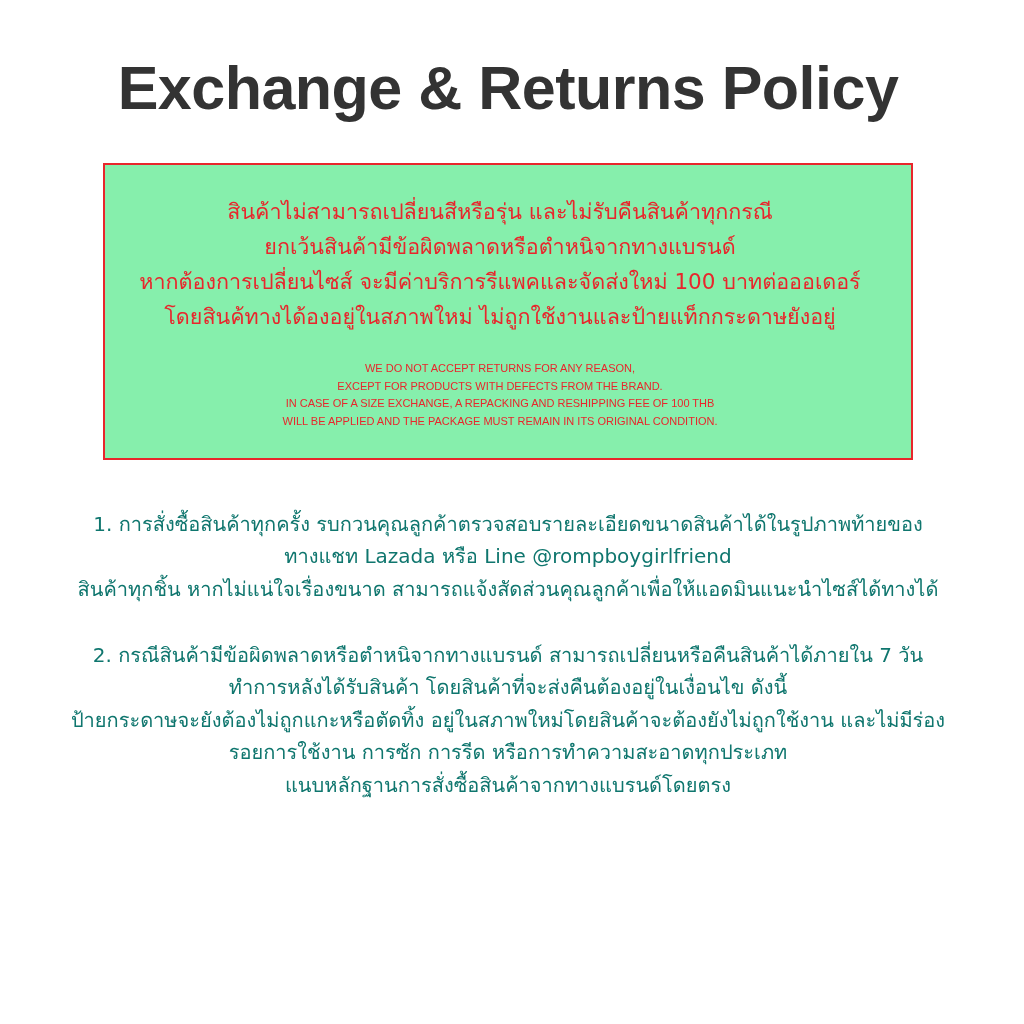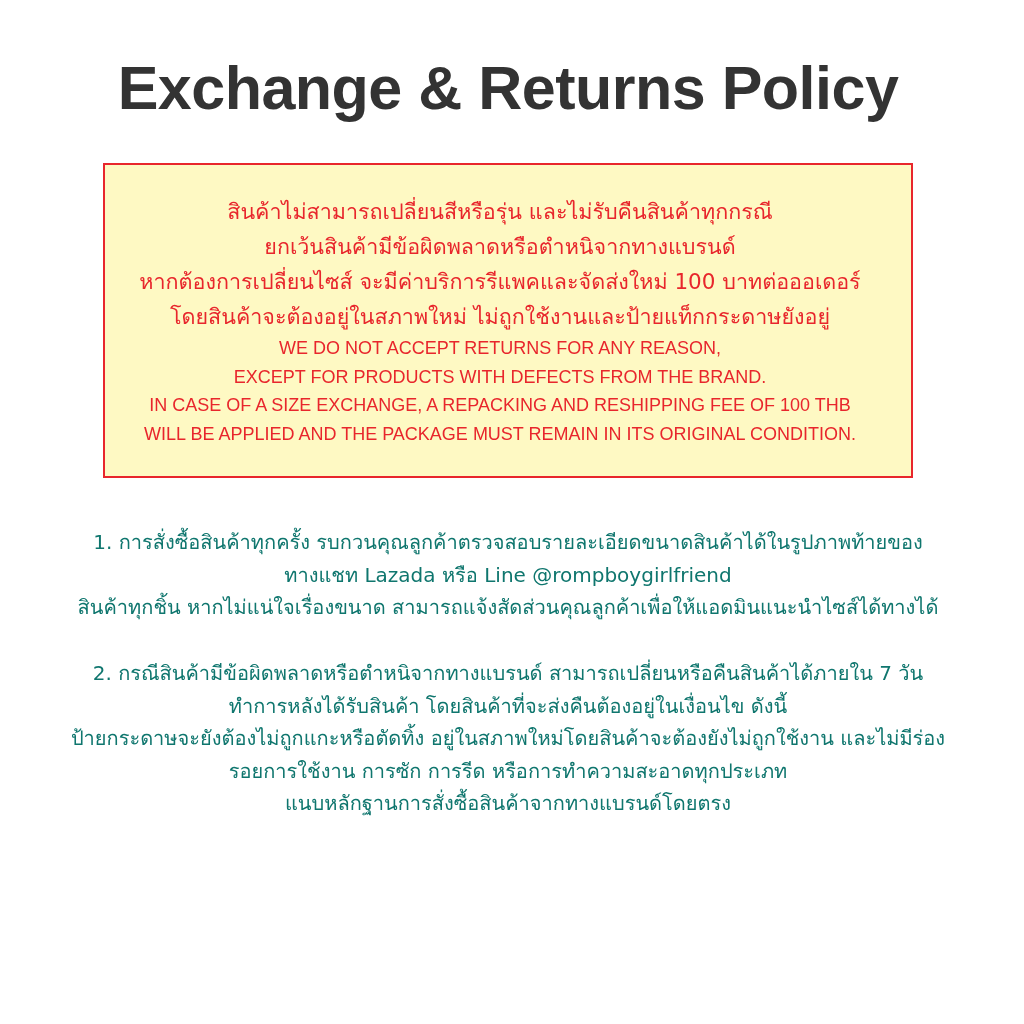--- a/index.html
+++ b/index.html
@@ -30,37 +30,38 @@
     margin: 0;
     padding-top: 55px;
     line-height: 1.1;
     font-family: "Liberation Sans", sans-serif;
   }
   .notice-box {
     margin: 41px 103px 0 103px;
     border: 2px solid #e8262c;
     box-sizing: border-box;
     padding: 30px 36px 28px 20px;
-    background: #fef9c3;
+    background: #86efac;
   }
   .notice-thai {
     text-align: center;
     color: #e8262c;
     font-size: 21.5px;
     line-height: 1.62;
     font-family: "DejaVu Sans", sans-serif;
     font-weight: normal;
   }
   .notice-thai div {
     white-space: nowrap;
   }
   .notice-en {
+    margin-top: 26px;
     text-align: center;
     color: #e8262c;
-    font-size: 18px;
+    font-size: 11px;
     line-height: 1.58;
     font-family: "Liberation Sans", sans-serif;
   }
   .notice-en div {
     white-space: nowrap;
   }
   .body-sections {
     margin: 48px 70px 0 70px;
     color: #0f766e;
   }
@@ -84,21 +85,21 @@
 
 <div class="page">
 
   <h1 class="title">Exchange &amp; Returns Policy</h1>
 
   <div class="notice-box">
     <div class="notice-thai">
       <div>สินค้าไม่สามารถเปลี่ยนสีหรือรุ่น และไม่รับคืนสินค้าทุกกรณี</div>
       <div>ยกเว้นสินค้ามีข้อผิดพลาดหรือตำหนิจากทางแบรนด์</div>
       <div>หากต้องการเปลี่ยนไซส์ จะมีค่าบริการรีแพคและจัดส่งใหม่ 100 บาทต่อออเดอร์</div>
-      <div>โดยสินค้าจะต้องอยู่ในสภาพใหม่ ไม่ถูกใช้งานและป้ายแท็กกระดาษยังอยู่</div>
+      <div>โดยสินค้ทางได้องอยู่ในสภาพใหม่ ไม่ถูกใช้งานและป้ายแท็กกระดาษยังอยู่</div>
     </div>
     <div class="notice-en">
       <div>WE DO NOT ACCEPT RETURNS FOR ANY REASON,</div>
       <div>EXCEPT FOR PRODUCTS WITH DEFECTS FROM THE BRAND.</div>
       <div>IN CASE OF A SIZE EXCHANGE, A REPACKING AND RESHIPPING FEE OF 100 THB</div>
       <div>WILL BE APPLIED AND THE PACKAGE MUST REMAIN IN ITS ORIGINAL CONDITION.</div>
     </div>
   </div>
 
   <div class="body-sections">

